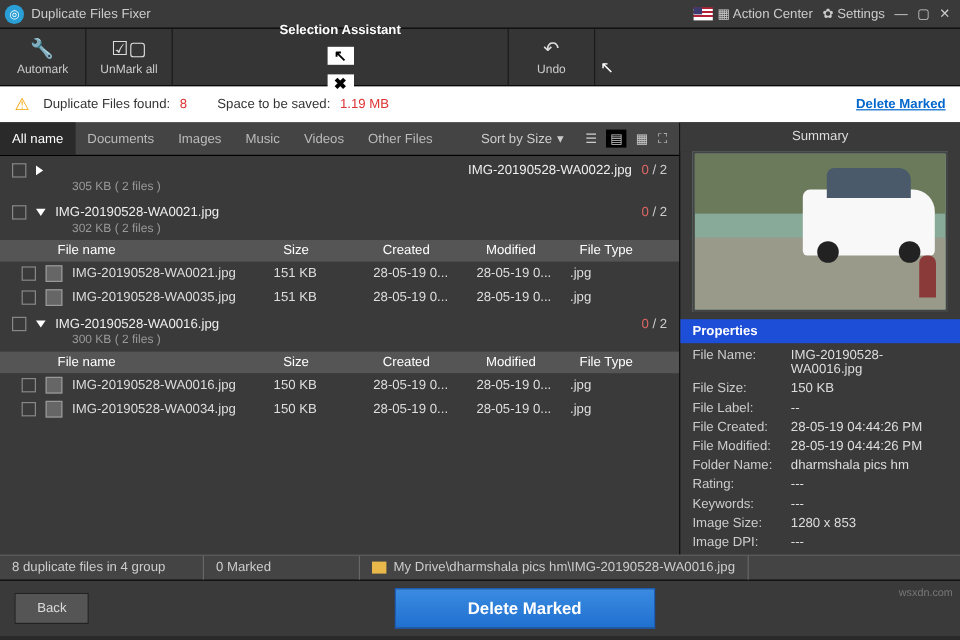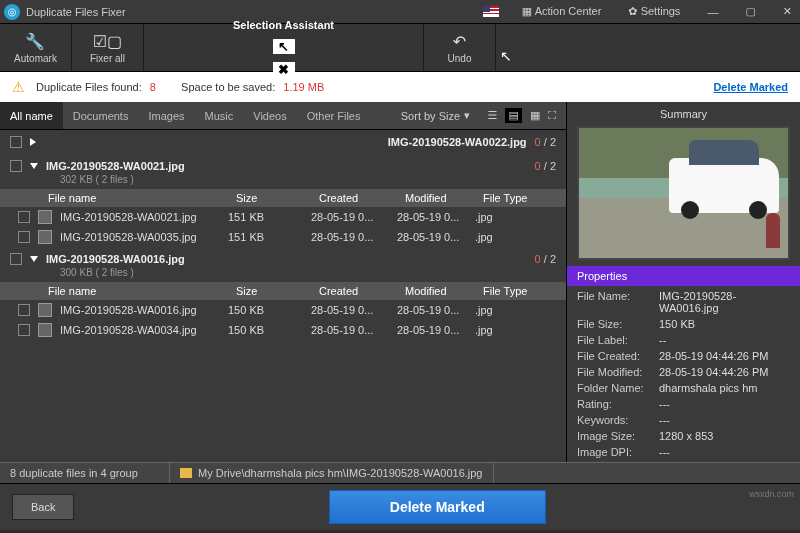--- a/index.html
+++ b/index.html
@@ -1,20 +1,20 @@
 <!DOCTYPE html>
 <html><head>
 <meta charset="utf-8">
 <style>
 *{margin:0;padding:0;box-sizing:border-box;font-family:"Segoe UI",Arial,sans-serif;font-size:11px}
 body{background:#2a2a2a;color:#ccc;width:800px;height:533px;overflow:hidden;position:relative}
 .titlebar{height:24px;background:#3a3a3a;border-bottom:1px solid #000;display:flex;align-items:center;padding:0 4px;justify-content:space-between}
 .titlebar-left{display:flex;align-items:center;gap:6px}
 .logo{width:16px;height:16px;border-radius:50%;background:#2a9fd6;display:flex;align-items:center;justify-content:center;color:#fff;font-size:10px}
-.titlebar-right{display:flex;align-items:center;gap:19px}
+.titlebar-right{display:flex;align-items:center;gap:0}
 .titlebar-right .tbtn{color:#ccc;cursor:pointer;padding:2px 4px}
 .flag{width:16px;height:11px;background:linear-gradient(to bottom,#b22234 0%,#b22234 15%,#fff 15%,#fff 30%,#b22234 30%,#b22234 45%,#fff 45%,#fff 60%,#b22234 60%,#b22234 75%,#fff 75%,#fff 100%);position:relative}
 .flag::before{content:"";position:absolute;top:0;left:0;width:7px;height:6px;background:#3c3b6e}
 .toolbar{height:48px;background:#353535;border-bottom:1px solid #000;display:flex}
 .tool{width:72px;border-right:1px solid #1a1a1a;display:flex;flex-direction:column;align-items:center;justify-content:center;gap:2px;cursor:pointer}
 .tool .ticon{font-size:16px;color:#ddd}
 .tool .tlbl{font-size:10px;color:#ccc}
 .tool.wide{width:280px;flex-direction:column;gap:8px;font-weight:bold;color:#fff}
 .tool.wide .iconbox{width:22px;height:22px;background:#fff;display:flex;align-items:center;justify-content:center;color:#000;font-size:13px}
 .notice{height:30px;background:#fff;display:flex;align-items:center;padding:0 12px;gap:8px;color:#333}
@@ -30,21 +30,21 @@
 .tab.active{background:#2a2a2a;color:#fff}
 .tabs .spacer{flex:1}
 .sortby{display:flex;align-items:center;color:#ccc;padding:0 8px;gap:4px;cursor:pointer}
 .viewbtns{display:flex;align-items:center;gap:8px;padding:0 10px;color:#ccc}
 .viewbtns span{cursor:pointer}
 .list{flex:1;background:#3a3a3a;overflow-y:auto}
 .group{padding:6px 10px;display:flex;align-items:center;gap:8px;color:#eee}
 .cbx{width:12px;height:12px;border:1px solid #888;flex-shrink:0;cursor:pointer}
 .tri{width:0;height:0;border-left:4px solid transparent;border-right:4px solid transparent;border-top:6px solid #fff;flex-shrink:0}
 .tri.right{border-top:4px solid transparent;border-bottom:4px solid transparent;border-left:6px solid #fff;border-right:none}
-.gname{font-weight:bold}
+.gname{font-weight:normal}
 .gcount{margin-left:auto;color:#d66}
 .gcount .tot{color:#ccc}
 .gsub{font-size:10px;color:#999;padding-left:60px;margin-top:-4px;padding-bottom:4px}
 .thead,.trow{display:flex;padding:3px 8px 3px 48px;gap:8px;align-items:center}
 .thead{background:#555;color:#fff;font-size:10px}
 .col-name{width:180px}
 .col-size{width:75px}
 .col-date{width:78px}
 .col-date2{width:70px}
 .col-type{width:50px}
@@ -54,21 +54,21 @@
 .sumtitle{text-align:center;padding:6px;color:#ddd;background:#3a3a3a}
 .previewlbl{padding:4px 10px;color:#999;background:#333;font-size:10px}
 .preview{margin:0 10px 6px;height:138px;background:#8a9;position:relative;overflow:hidden;border:2px solid #444}
 .car{position:absolute;top:30px;left:90px;width:110px;height:55px;background:#f8f8f8;border-radius:6px 18px 4px 4px}
 .car::before{content:"";position:absolute;top:-18px;left:20px;width:70px;height:25px;background:#4a5a6a;border-radius:6px 10px 0 0}
 .wheel{position:absolute;bottom:-6px;width:18px;height:18px;background:#222;border-radius:50%}
 .wheel.w1{left:12px}.wheel.w2{right:12px}
 .hill{position:absolute;top:0;left:0;right:0;height:50px;background:#6a7a5a}
 .ground{position:absolute;bottom:0;left:0;right:0;height:60px;background:#9a9a8a}
 .person{position:absolute;bottom:10px;right:8px;width:14px;height:35px;background:#8b3a3a;border-radius:6px 6px 0 0}
-.props{padding:4px 10px;color:#fff;font-weight:normal;background:#6d28d9;font-size:11px}
+.props{padding:4px 10px;color:#fff;font-weight:bold;background:#1d4ed8;font-size:11px}
 .proprows{padding:2px 10px;font-size:10.5px}
 .prow{display:flex;padding:2px 0}
 .prow .k{width:82px;color:#ccc}
 .prow .v{color:#ddd;flex:1}
 .status{height:22px;background:#444;border-top:1px solid #666;border-bottom:1px solid #000;display:flex;align-items:center;font-size:10px;color:#ccc}
 .status .cell{padding:0 10px;border-right:1px solid #666;height:100%;display:flex;align-items:center;gap:6px}
 .status .cell.c1{width:170px}
 .status .cell.c2{width:130px}
 .folder{width:12px;height:10px;background:#e8b84a;display:inline-block}
 .bottom{height:46px;background:#3a3a3a;display:flex;align-items:center;padding:0 12px;gap:12px}
@@ -95,21 +95,21 @@
   </div>
 </div>
 
 <div class="toolbar">
   <div class="tool">
     <span class="ticon">🔧</span>
     <span class="tlbl">Automark</span>
   </div>
   <div class="tool">
     <span class="ticon">☑▢</span>
-    <span class="tlbl">Fixer all</span>
+    <span class="tlbl">UnMark all</span>
   </div>
   <div class="tool wide">
     <span>Selection Assistant</span>
     <span class="iconbox">↖</span>
     <span class="iconbox">✖</span>
   </div>
   <div class="tool">
     <span class="ticon">↶</span>
     <span class="tlbl">Undo</span>
   </div>
@@ -146,20 +146,21 @@
         <span>⛶</span>
       </div>
     </div>
     <div class="list" id="list">
         <div class="group">
           <span class="cbx"></span>
           <span class="tri right"></span>
           <span class="gname">IMG-20190528-WA0022.jpg</span>
           <span class="gcount">0 <span class="tot">/ 2</span></span>
         </div>
+        <div class="gsub">305 KB  ( 2 files )</div>
         <div class="group">
           <span class="cbx"></span>
           <span class="tri"></span>
           <span class="gname">IMG-20190528-WA0021.jpg</span>
           <span class="gcount">0 <span class="tot">/ 2</span></span>
         </div>
         <div class="gsub">302 KB  ( 2 files )</div>
         <div class="thead">
           <span class="col-name">File name</span>
           <span class="col-size">Size</span>
@@ -271,20 +272,21 @@
         <div class="prow">
           <span class="k">Image DPI:</span>
           <span class="v">---</span>
         </div>
       </div>
   </div>
 </div>
 
 <div class="status">
   <div class="cell c1">8 duplicate files in 4 group</div>
+  <div class="cell c2">0 Marked</div>
   <div class="cell">
       <span class="folder"></span>
       <span>My Drive\dharmshala pics hm\IMG-20190528-WA0016.jpg</span>
     </div>
 </div>
 
 <div class="bottom">
   <div class="backbtn">Back</div>
   <div class="delbtn">Delete Marked</div>
 </div>

